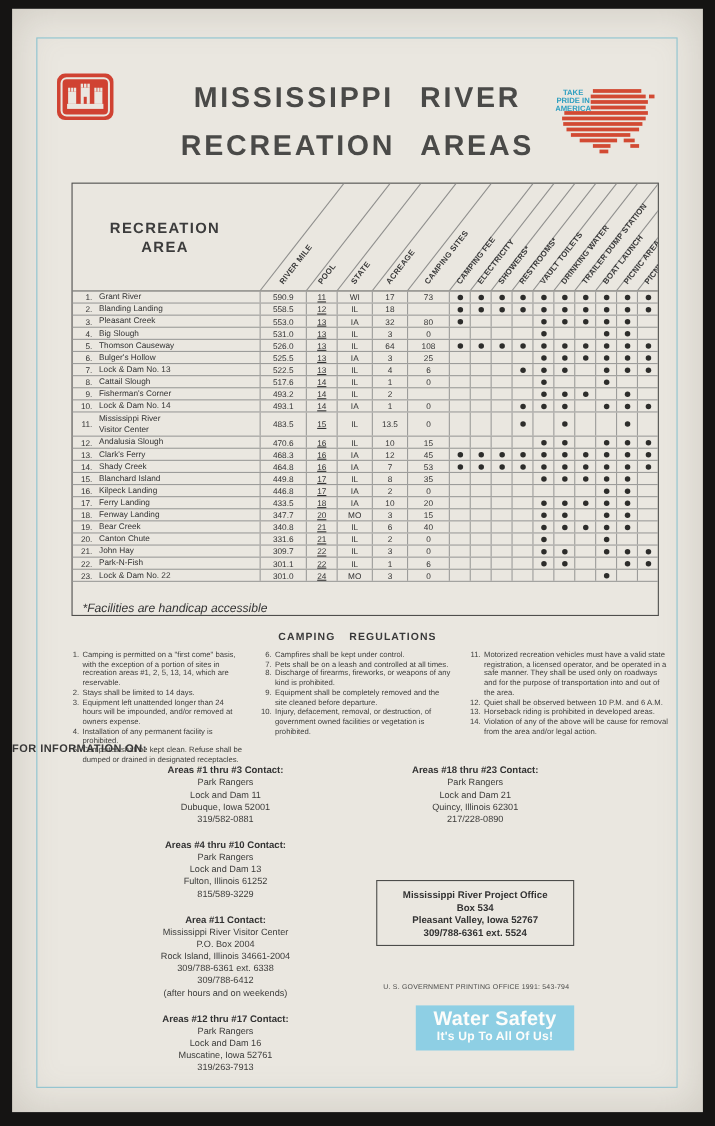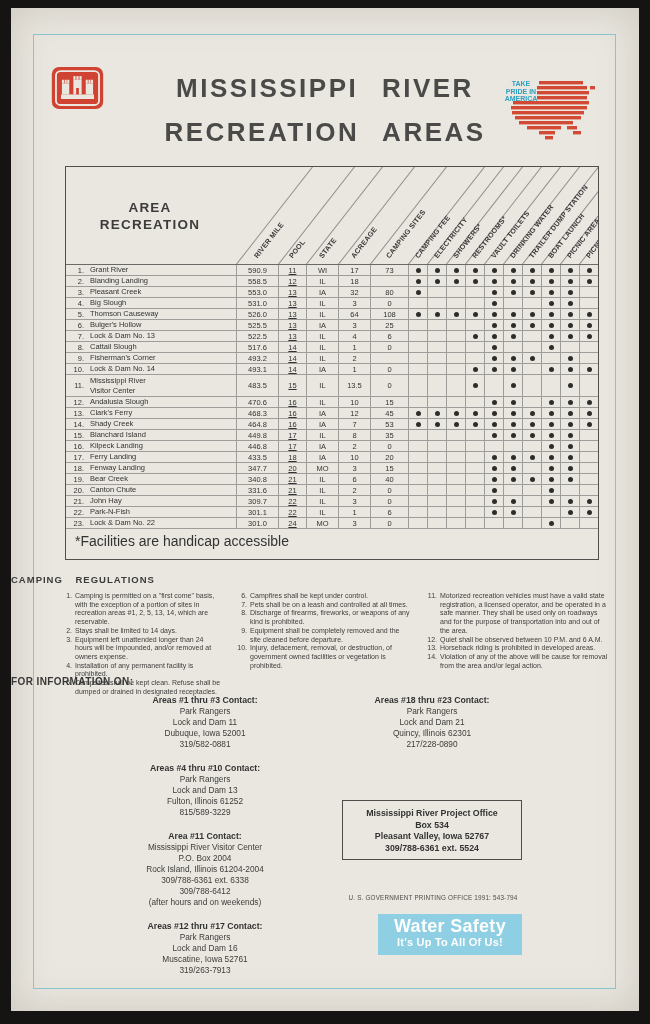--- a/index.html
+++ b/index.html
@@ -29,24 +29,24 @@
         font-size:7.5px;color:#333;}
   .trow.tall{height:22px;}
   .c{box-sizing:border-box;height:100%;border-left:1px solid #9c9c9a;display:flex;
      align-items:center;justify-content:center;flex:none;}
   .c-name{width:170px;border-left:none;justify-content:flex-start;padding-left:3px;}
   .c-name .num{display:inline-block;width:15px;text-align:right;margin-right:6px;flex:none;}
   .c-name .nm{white-space:pre-line;line-height:10px;}
   .c-river{width:42px;}.c-pool{width:28px;text-decoration:underline;}.c-state{width:32px;}.c-acre{width:32px;}.c-sites{width:38px;}
   .c-dot{width:19px;}
   .dot{width:5px;height:5px;border-radius:50%;background:#2d2d2b;}
-  .footnote{position:absolute;left:9px;top:366px;font-size:14px;color:#333;}
+  .footnote{position:absolute;left:9px;top:380px;font-size:11px;color:#333;font-style:italic;}
 
   
-  .regs-title{position:absolute;top:566px;left:0;width:100%;text-align:left;font-size:9.5px;
+  .regs-title{position:absolute;top:566px;left:0;width:100%;text-align:center;font-size:9.5px;
               font-weight:bold;color:#3a3a3a;letter-spacing:1px;word-spacing:9px;}
   .regcol{position:absolute;top:584px;font-size:7px;line-height:8.7px;color:#3d3d3b;}
   #regcol1{left:47px;width:163px;}
   #regcol2{left:222px;width:178px;}
   #regcol3{left:412px;width:186px;}
   .reg{display:flex;}
   .reg .n{width:14px;flex:none;text-align:right;padding-right:3px;}
   .reg .t{flex:1;}
 
   
@@ -126,22 +126,22 @@
         <text x="16" y="11" text-anchor="middle">TAKE</text>
         <text x="16" y="18.5" text-anchor="middle">PRIDE IN</text>
         <text x="16" y="26" text-anchor="middle">AMERICA</text>
       </g>
     </svg>
   </div>
 
   <div class="rec-table">
     <div class="thead" id="thead">
       <div class="corner">
+        <div>RECREATION</div>
         <div>AREA</div>
-        <div>RECREATION</div>
       </div>
     <div class="diag-line" style="left: 170px;"></div>
         <div class="diag-line" style="left: 212px;"></div>
         <div class="diag-line" style="left: 240px;"></div>
         <div class="diag-line" style="left: 272px;"></div>
         <div class="diag-line" style="left: 304px;"></div>
         <div class="diag-line" style="left: 342px;"></div>
         <div class="diag-line" style="left: 361px;"></div>
         <div class="diag-line" style="left: 380px;"></div>
         <div class="diag-line" style="left: 399px;"></div>
@@ -981,21 +981,21 @@
         <div class="ct">Areas #4 thru #10 Contact:</div>
         <div>Park Rangers</div>
         <div>Lock and Dam 13</div>
         <div>Fulton, Illinois 61252</div>
         <div>815/589-3229</div>
       </div>
       <div class="cblock">
         <div class="ct">Area #11 Contact:</div>
         <div>Mississippi River Visitor Center</div>
         <div>P.O. Box 2004</div>
-        <div>Rock Island, Illinois 61204-2004</div>
+        <div>Rock Island, Illinois 34661-2004</div>
         <div>309/788-6361 ext. 6338</div>
         <div>309/788-6412</div>
         <div>(after hours and on weekends)</div>
       </div>
       <div class="cblock">
         <div class="ct">Areas #12 thru #17 Contact:</div>
         <div>Park Rangers</div>
         <div>Lock and Dam 16</div>
         <div>Muscatine, Iowa 52761</div>
         <div>319/263-7913</div>

